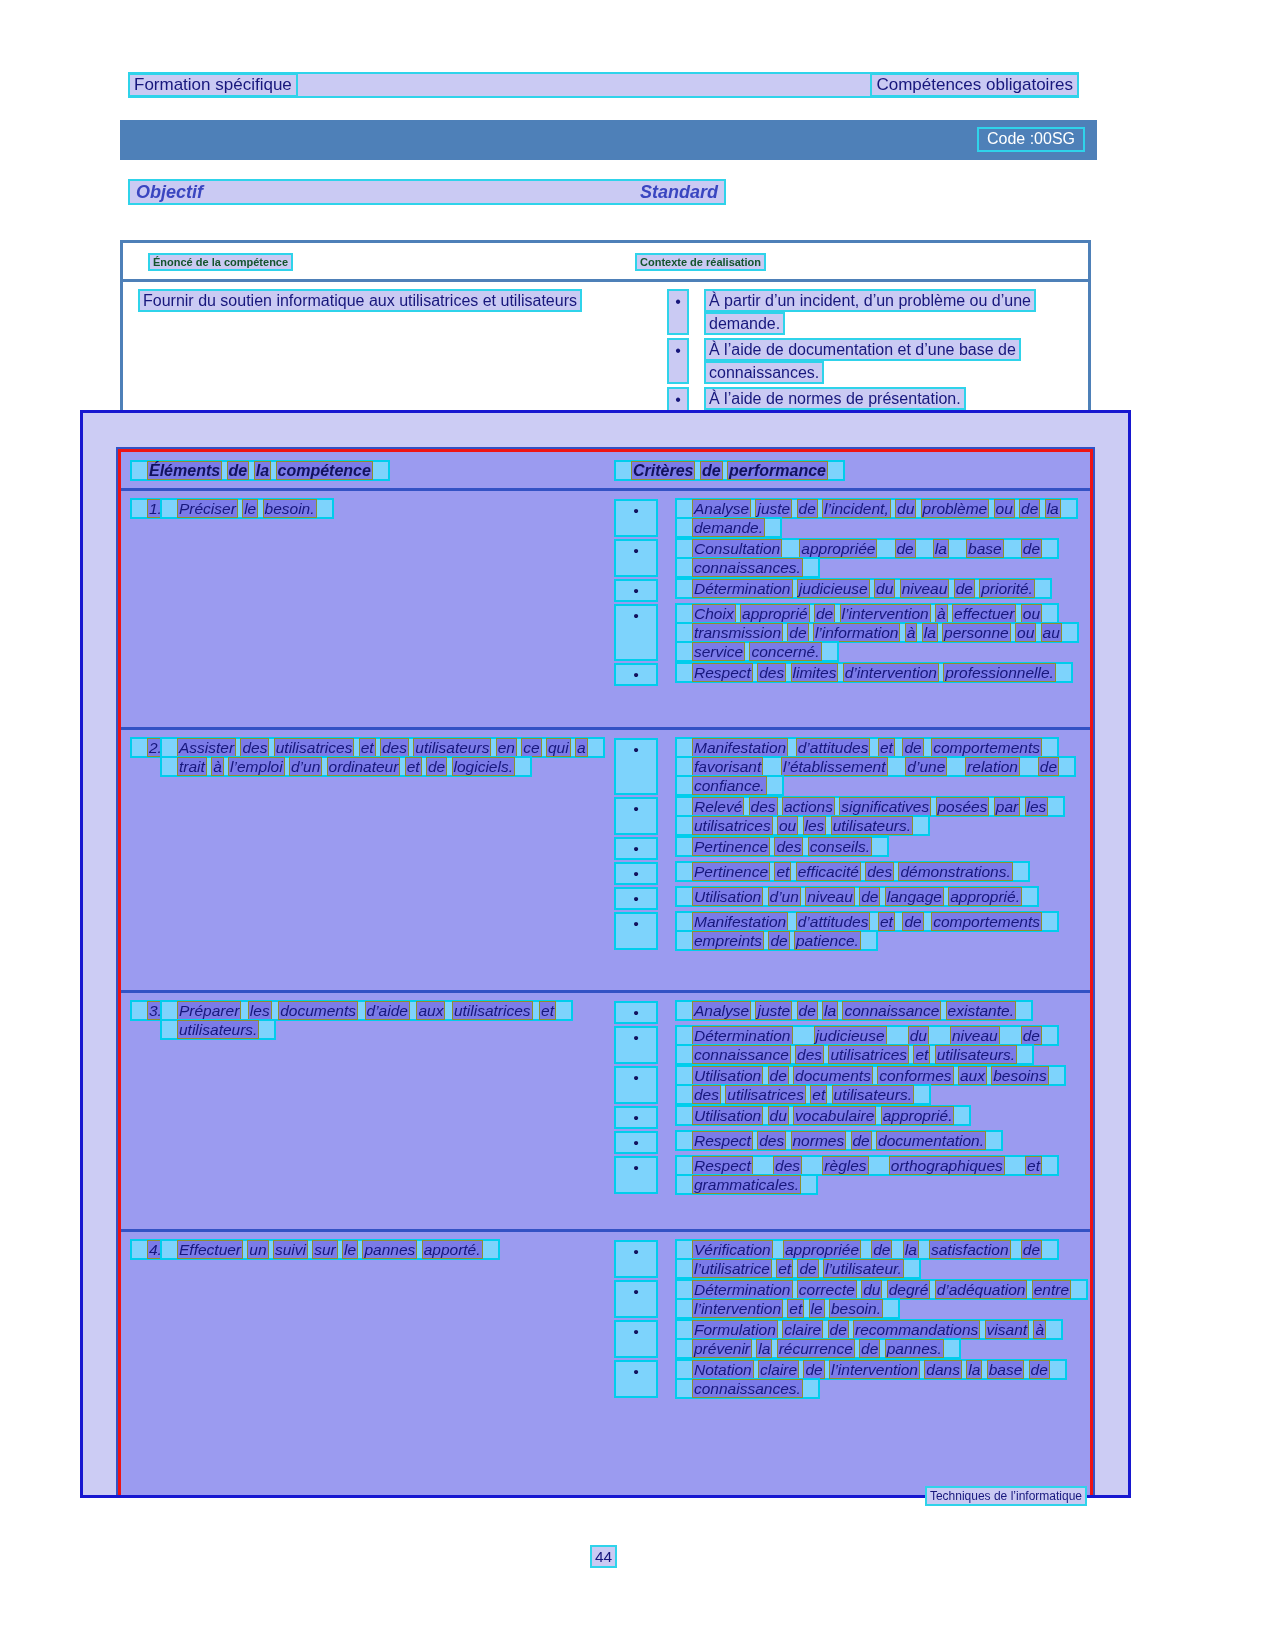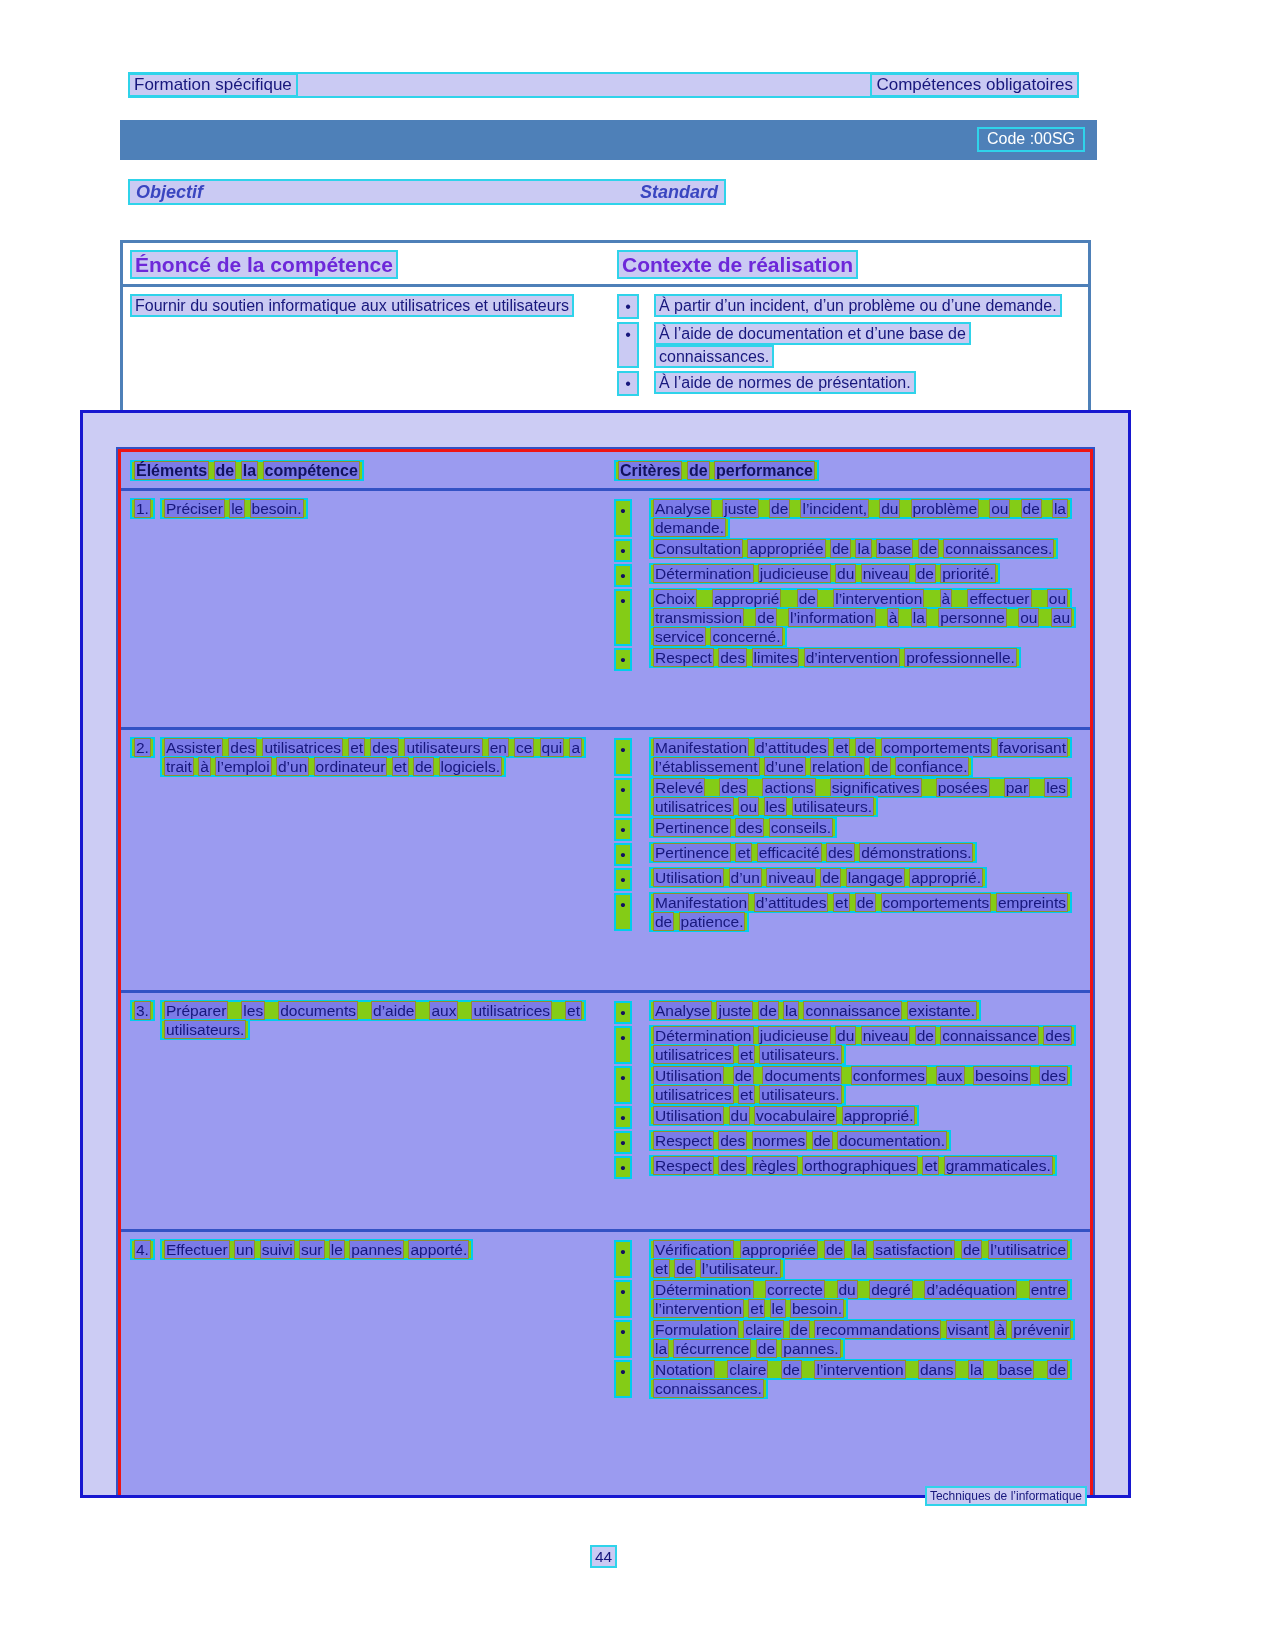--- a/index.html
+++ b/index.html
@@ -30,24 +30,24 @@
     position:absolute;left:128px;top:179px;width:582px;height:22px;
     background:#cacaf3;border:2px solid #2fd3ea;display:flex;justify-content:space-between;
     align-items:center;padding:0 6px;font-size:18px;font-weight:bold;font-style:italic;color:#3a46c0;
   }
   
   .t1{
     position:absolute;left:120px;top:240px;width:965px;height:170px;
     border:3px solid #4e80b8;border-bottom:none;background:#fff;font-size:16px;overflow:hidden;
   }
   .t1-head{
-    display:grid;grid-template-columns:487px 1fr;padding:10px 6px 7px 7px;
-    border-bottom:3px solid #4e80b8;font-weight:bold;color:#6d28d9;font-size:21px;
-  }
-  .t1-body{display:grid;grid-template-columns:487px 1fr;padding:7px 8px 0 7px;line-height:23px;}
+    display:grid;grid-template-columns:487px 1fr;padding:10px 6px 7px 25px;
+    border-bottom:3px solid #4e80b8;font-weight:bold;color:#14532d;font-size:11px;
+  }
+  .t1-body{display:grid;grid-template-columns:487px 1fr;padding:7px 8px 0 15px;line-height:23px;gap:42px;}
   .stmt{width:452px;}
   .ctx-item{display:flex;margin-bottom:3px;}
   .ctx-mark{flex:none;width:12px;margin-right:15px;text-align:center;}
   .ctx-text{flex:1;}
   
   .bigbox{
     position:absolute;left:80px;top:410px;width:1051px;height:1088px;
     background:#ccccf4;border:3px solid #1717d0;box-sizing:border-box;overflow:hidden;
   }
   .ptable-outer{margin:34px 33px;border:2px solid #3352c4;}
@@ -59,22 +59,22 @@
   .pt-row{
     display:grid;grid-template-columns:484px 1fr;padding:8px 14px 4px 9px;
     border-top:3px solid #3352c4;
   }
   .pt-row.r1{min-height:224px;}
   .pt-row.r2{min-height:248px;}
   .pt-row.r3{min-height:224px;}
   .pt-row.r4{min-height:258px;}
   
   .lstrip{
-    background:#84cc16;border:2px solid #00cdec;padding:0 2px;line-height:19px;
-    -webkit-box-decoration-break:clone;box-decoration-break:clone;
+    background:#7dd3fc;border:2px solid #00cdec;padding:0 15px;line-height:19px;
+    -webkit-box-decoration-break:clone;box-decoration-break:clone;font-style:italic;
   }
   .w{
     display:inline-block;background:#7b7be8;border:1px solid #8f8f2e;
     padding:0 1px;line-height:17px;
   }
   .elem{display:flex;}
   .elem-num{flex:none;width:24px;margin-right:6px;}
   .elem-text{flex:1;text-align:justify;padding-right:24px;}
   .crit{display:flex;margin-bottom:2px;}
   .crit-mark{flex:none;width:10px;margin-right:17px;text-align:center;color:#12125e;}

